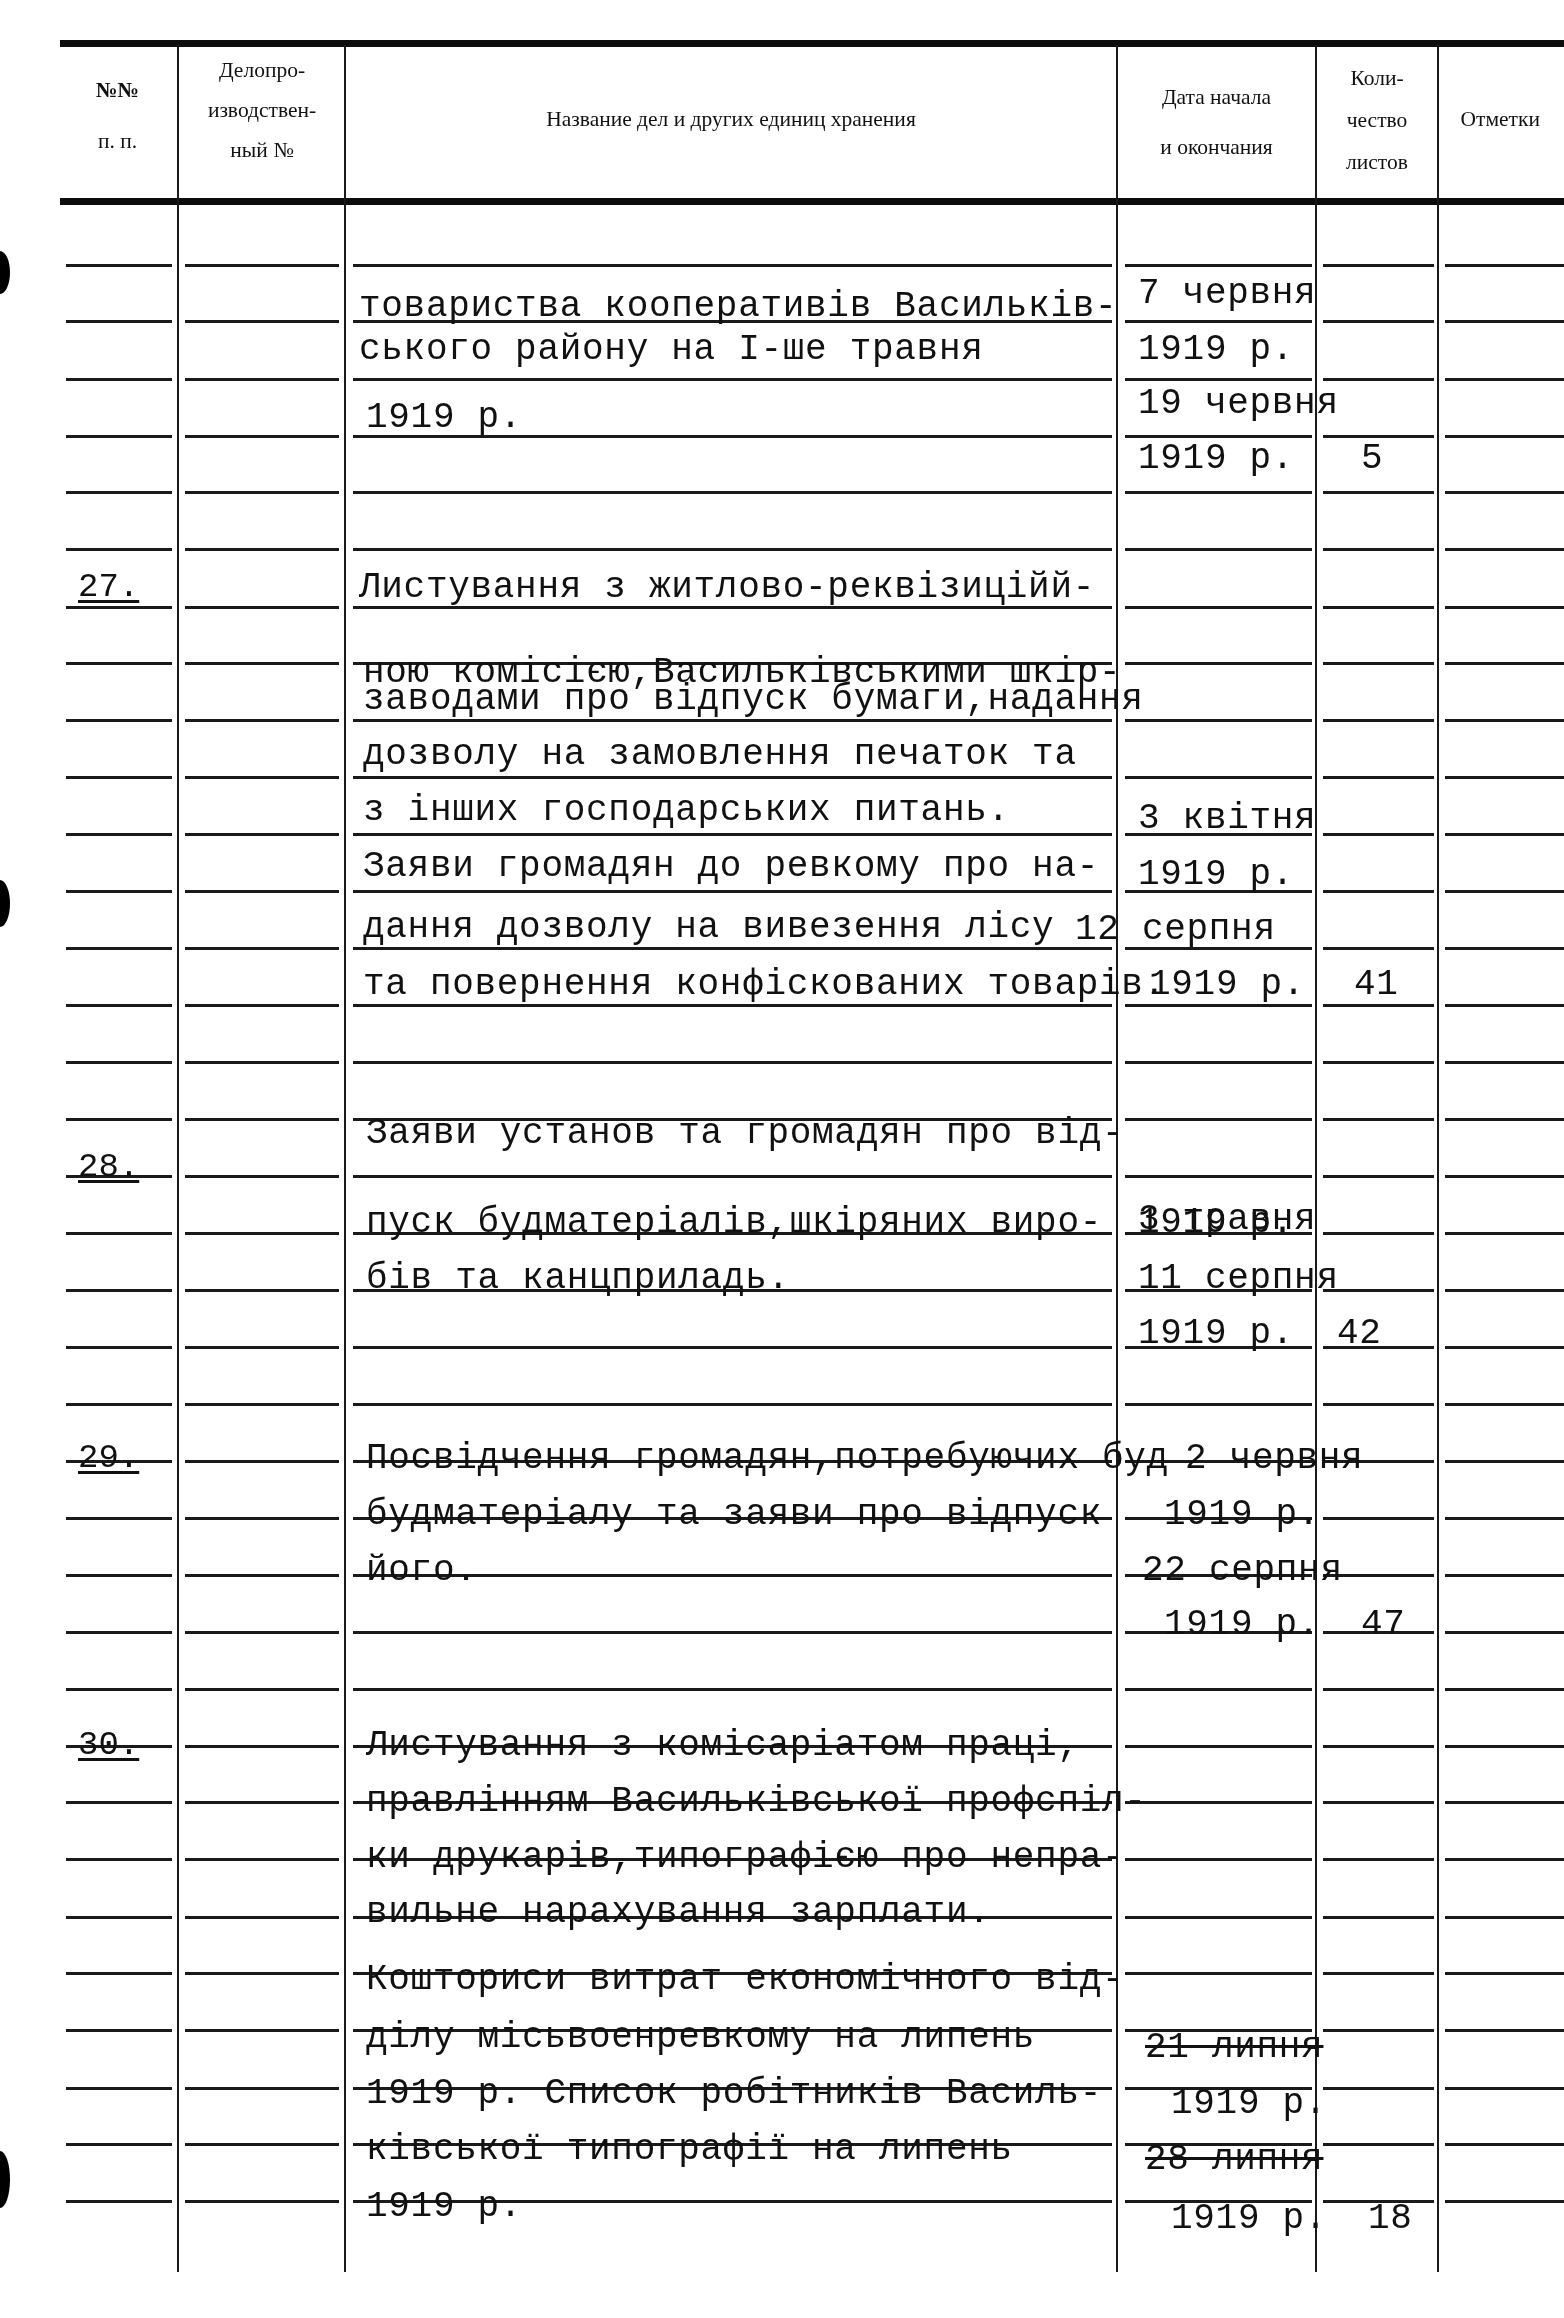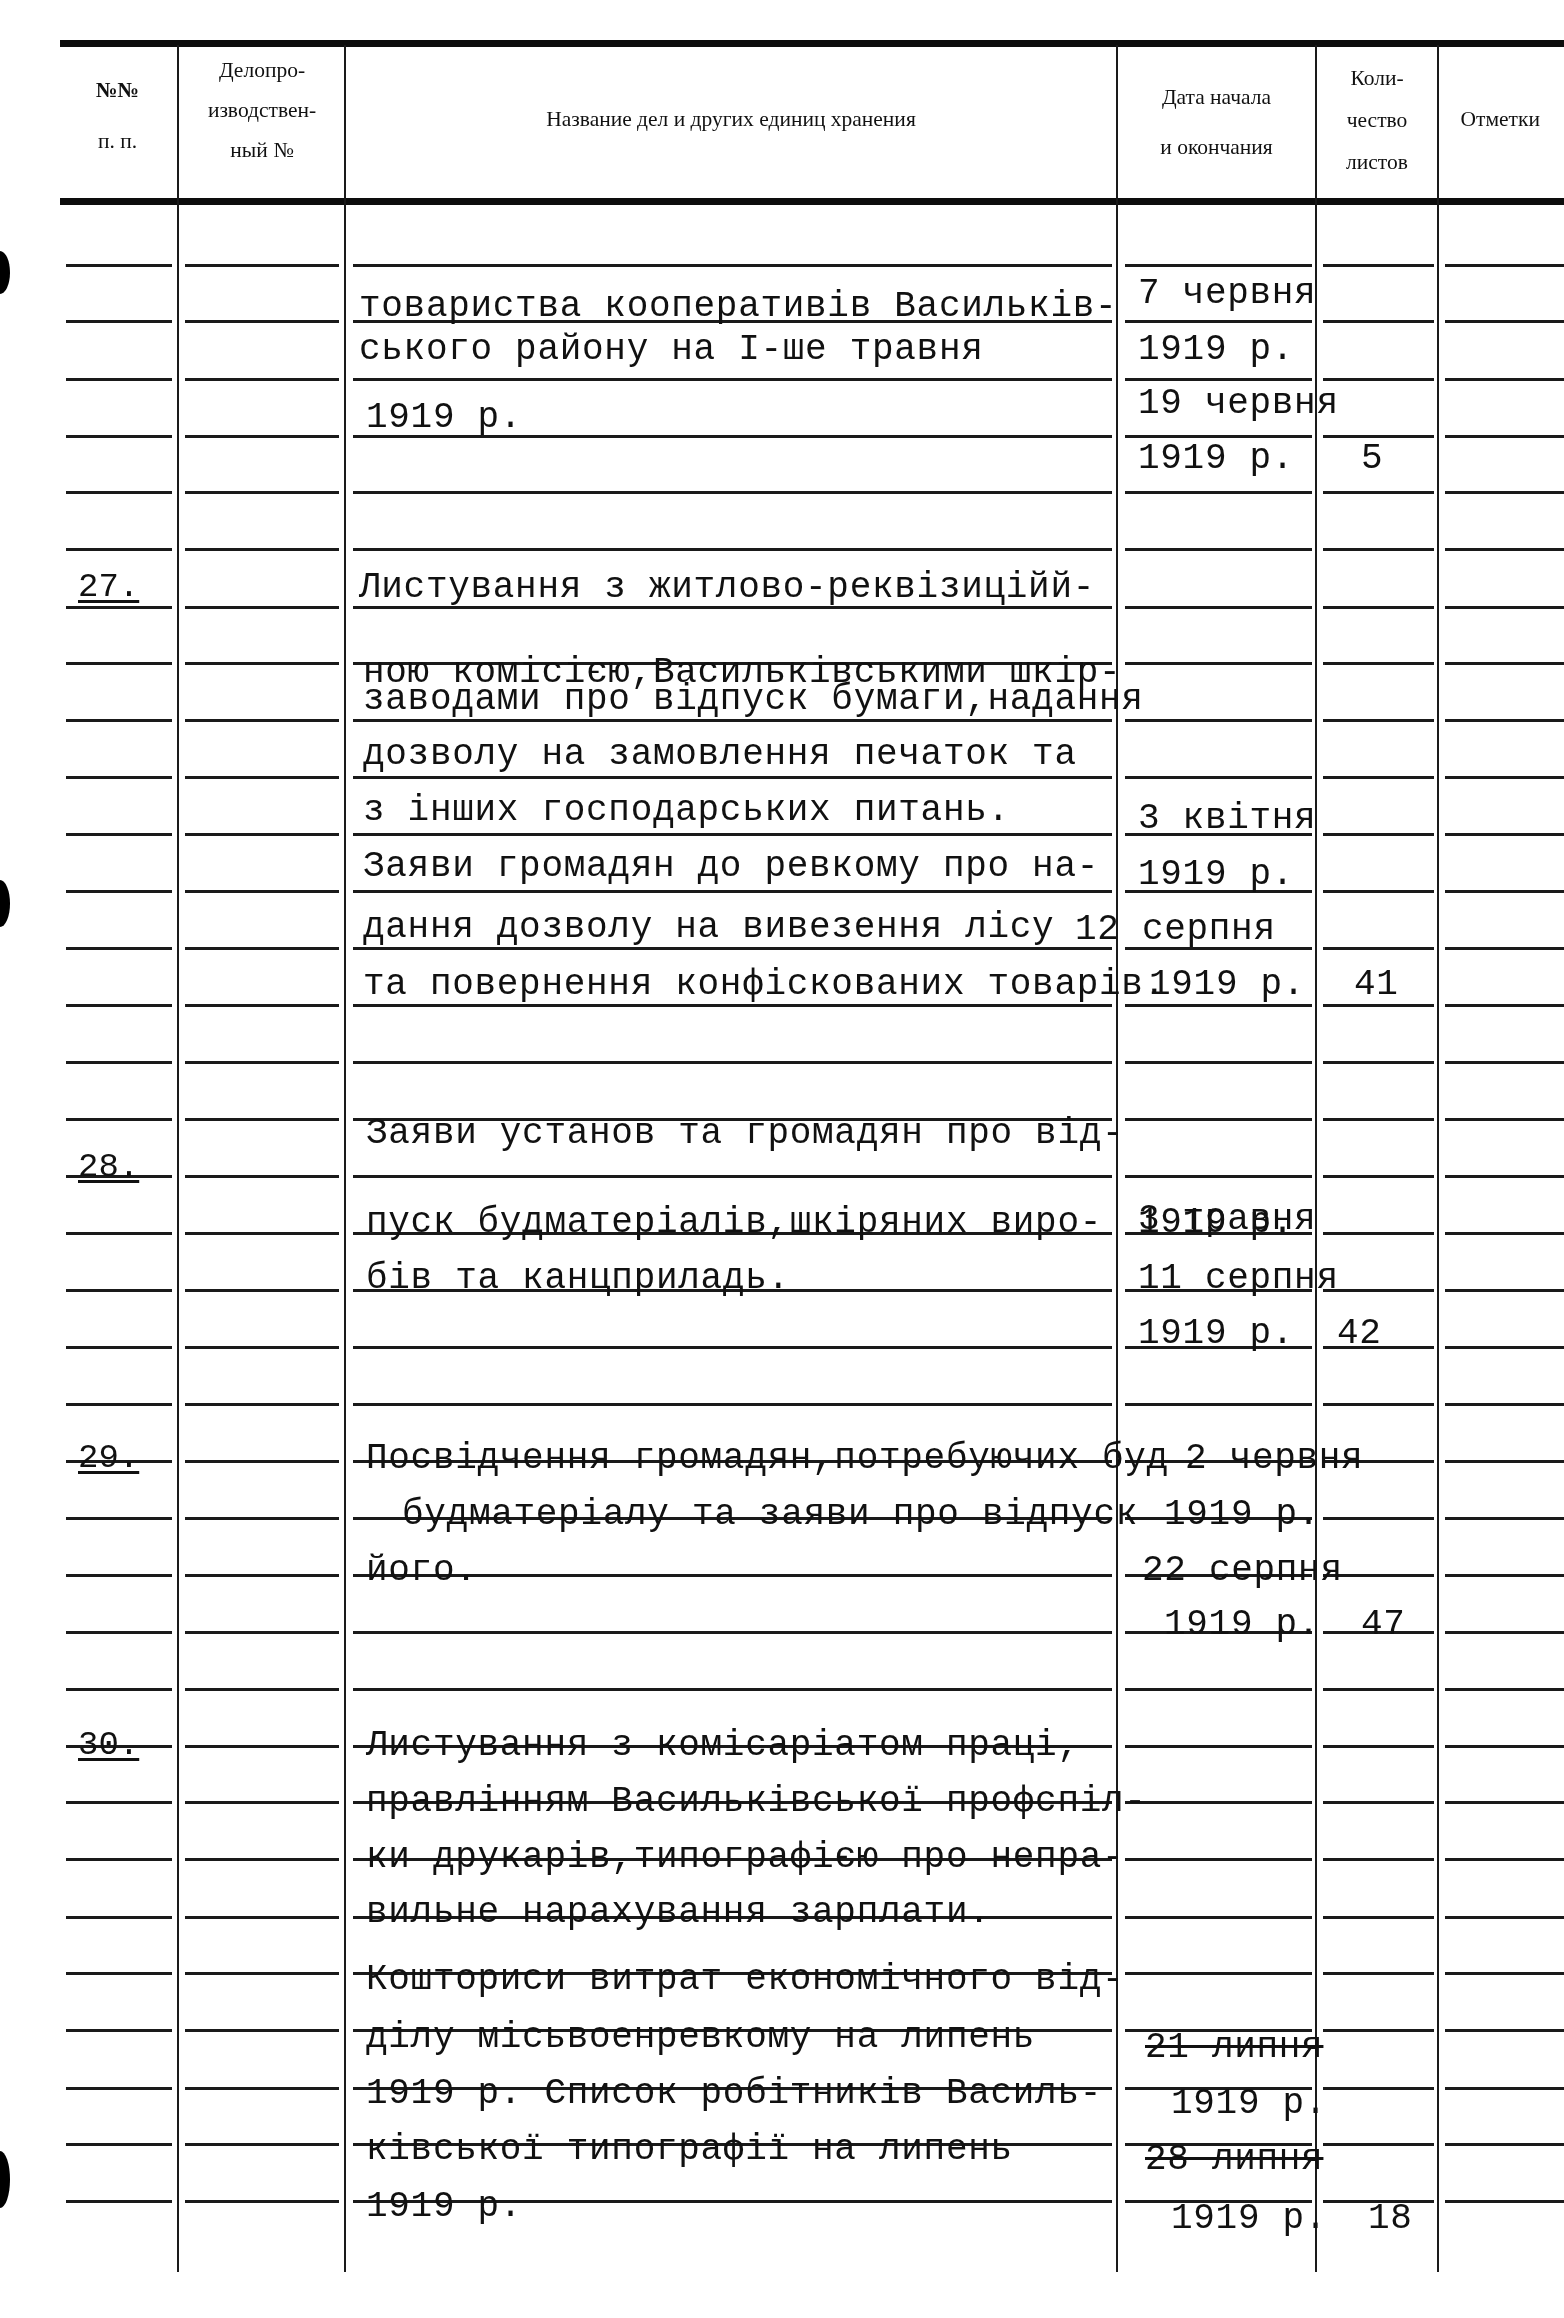--- a/index.html
+++ b/index.html
@@ -294,21 +294,21 @@
   <div class="cell" style="left:1138px; top:1198px;">3 травня</div>
   <div class="cell" style="left:1138px; top:1201px;">1919 р.</div>
   <div class="cell" style="left:1138px; top:1257px;">11 серпня</div>
   <div class="cell" style="left:1138px; top:1312px;">1919 р.</div>
   <div class="cell" style="left:1337px; top:1312px;">42</div>
 </div>
 
 <div>
   <div class="num" style="left:78px; top:1437px;">29.</div>
   <div class="cell" style="left:366px; top:1437px;">Посвідчення громадян,потребуючих буд</div>
-  <div class="cell" style="left:366px; top:1493px;margin-left:36px;">будматеріалу та заяви про відпуск</div>
+  <div class="cell" style="left:366px; top:1493px;">будматеріалу та заяви про відпуск</div>
   <div class="cell" style="left:366px; top:1549px;">його.</div>
   <div class="cell" style="left:1185px; top:1437px;">2 червня</div>
   <div class="cell" style="left:1164px; top:1493px;">1919 р.</div>
   <div class="cell" style="left:1142px; top:1549px;">22 серпня</div>
   <div class="cell" style="left:1164px; top:1603px;">1919 р.</div>
   <div class="cell" style="left:1361px; top:1603px;">47</div>
 </div>
 
 <div>
   <div class="num" style="left:78px; top:1724px;">30.</div>

